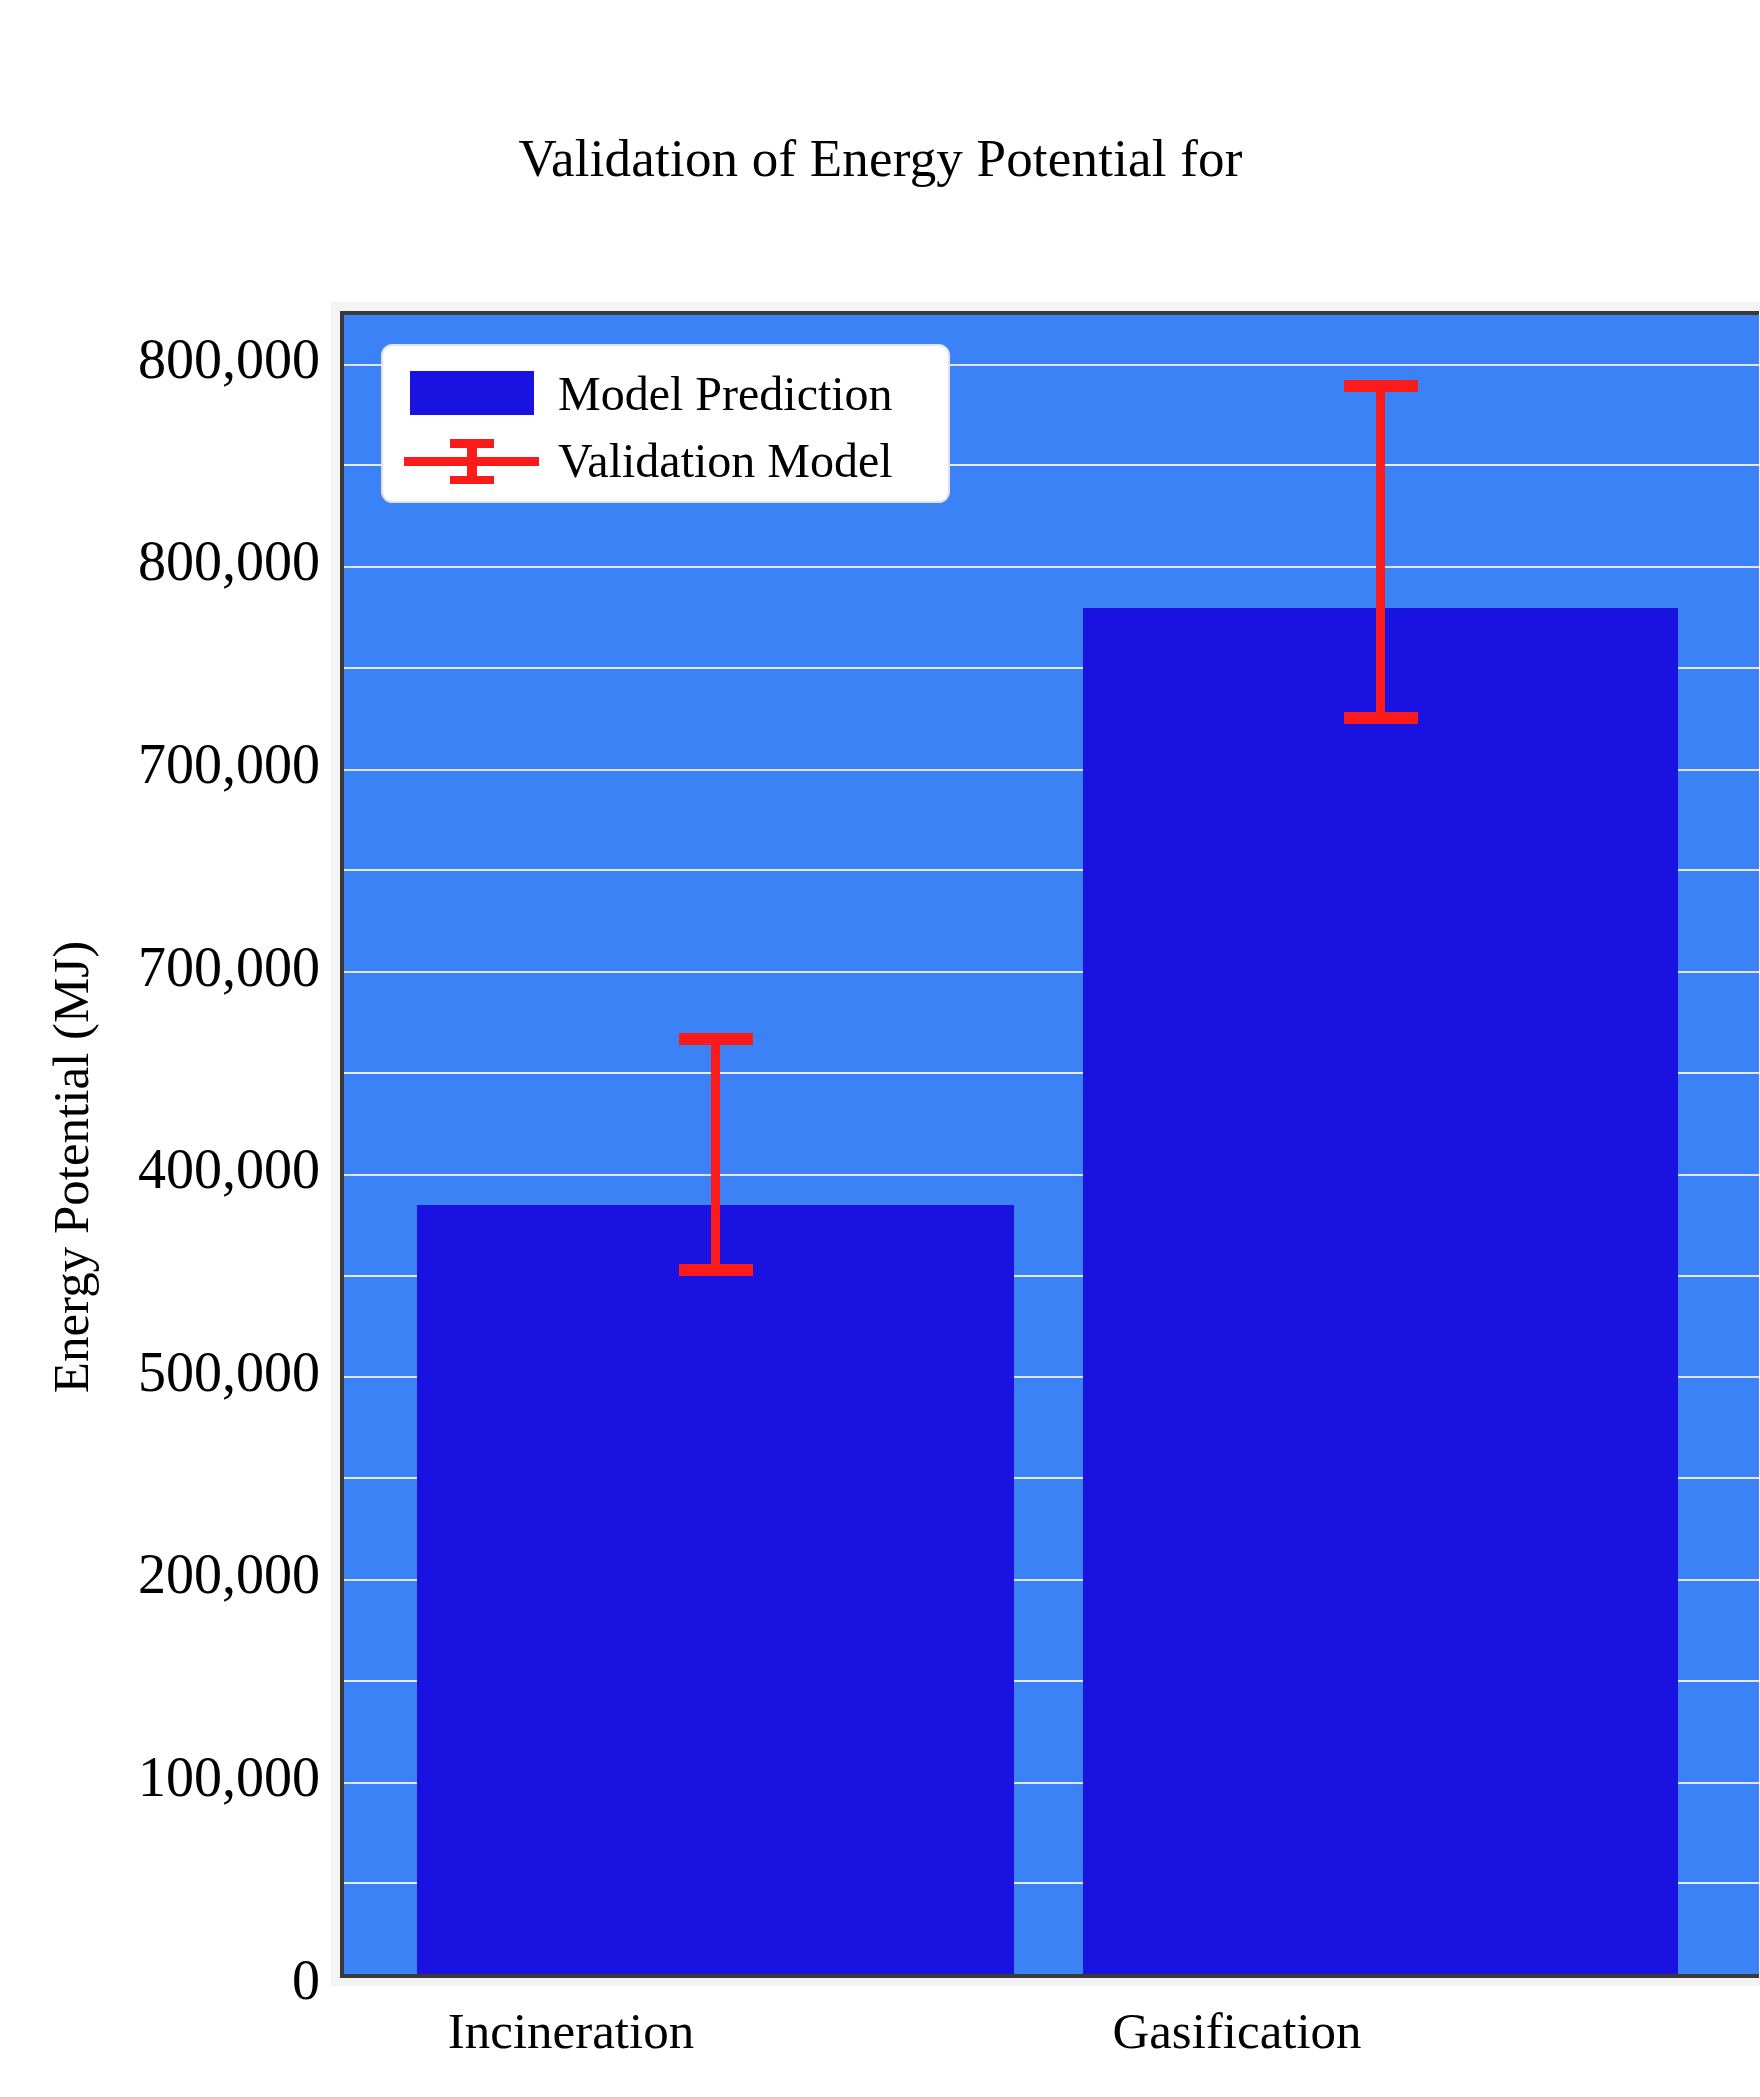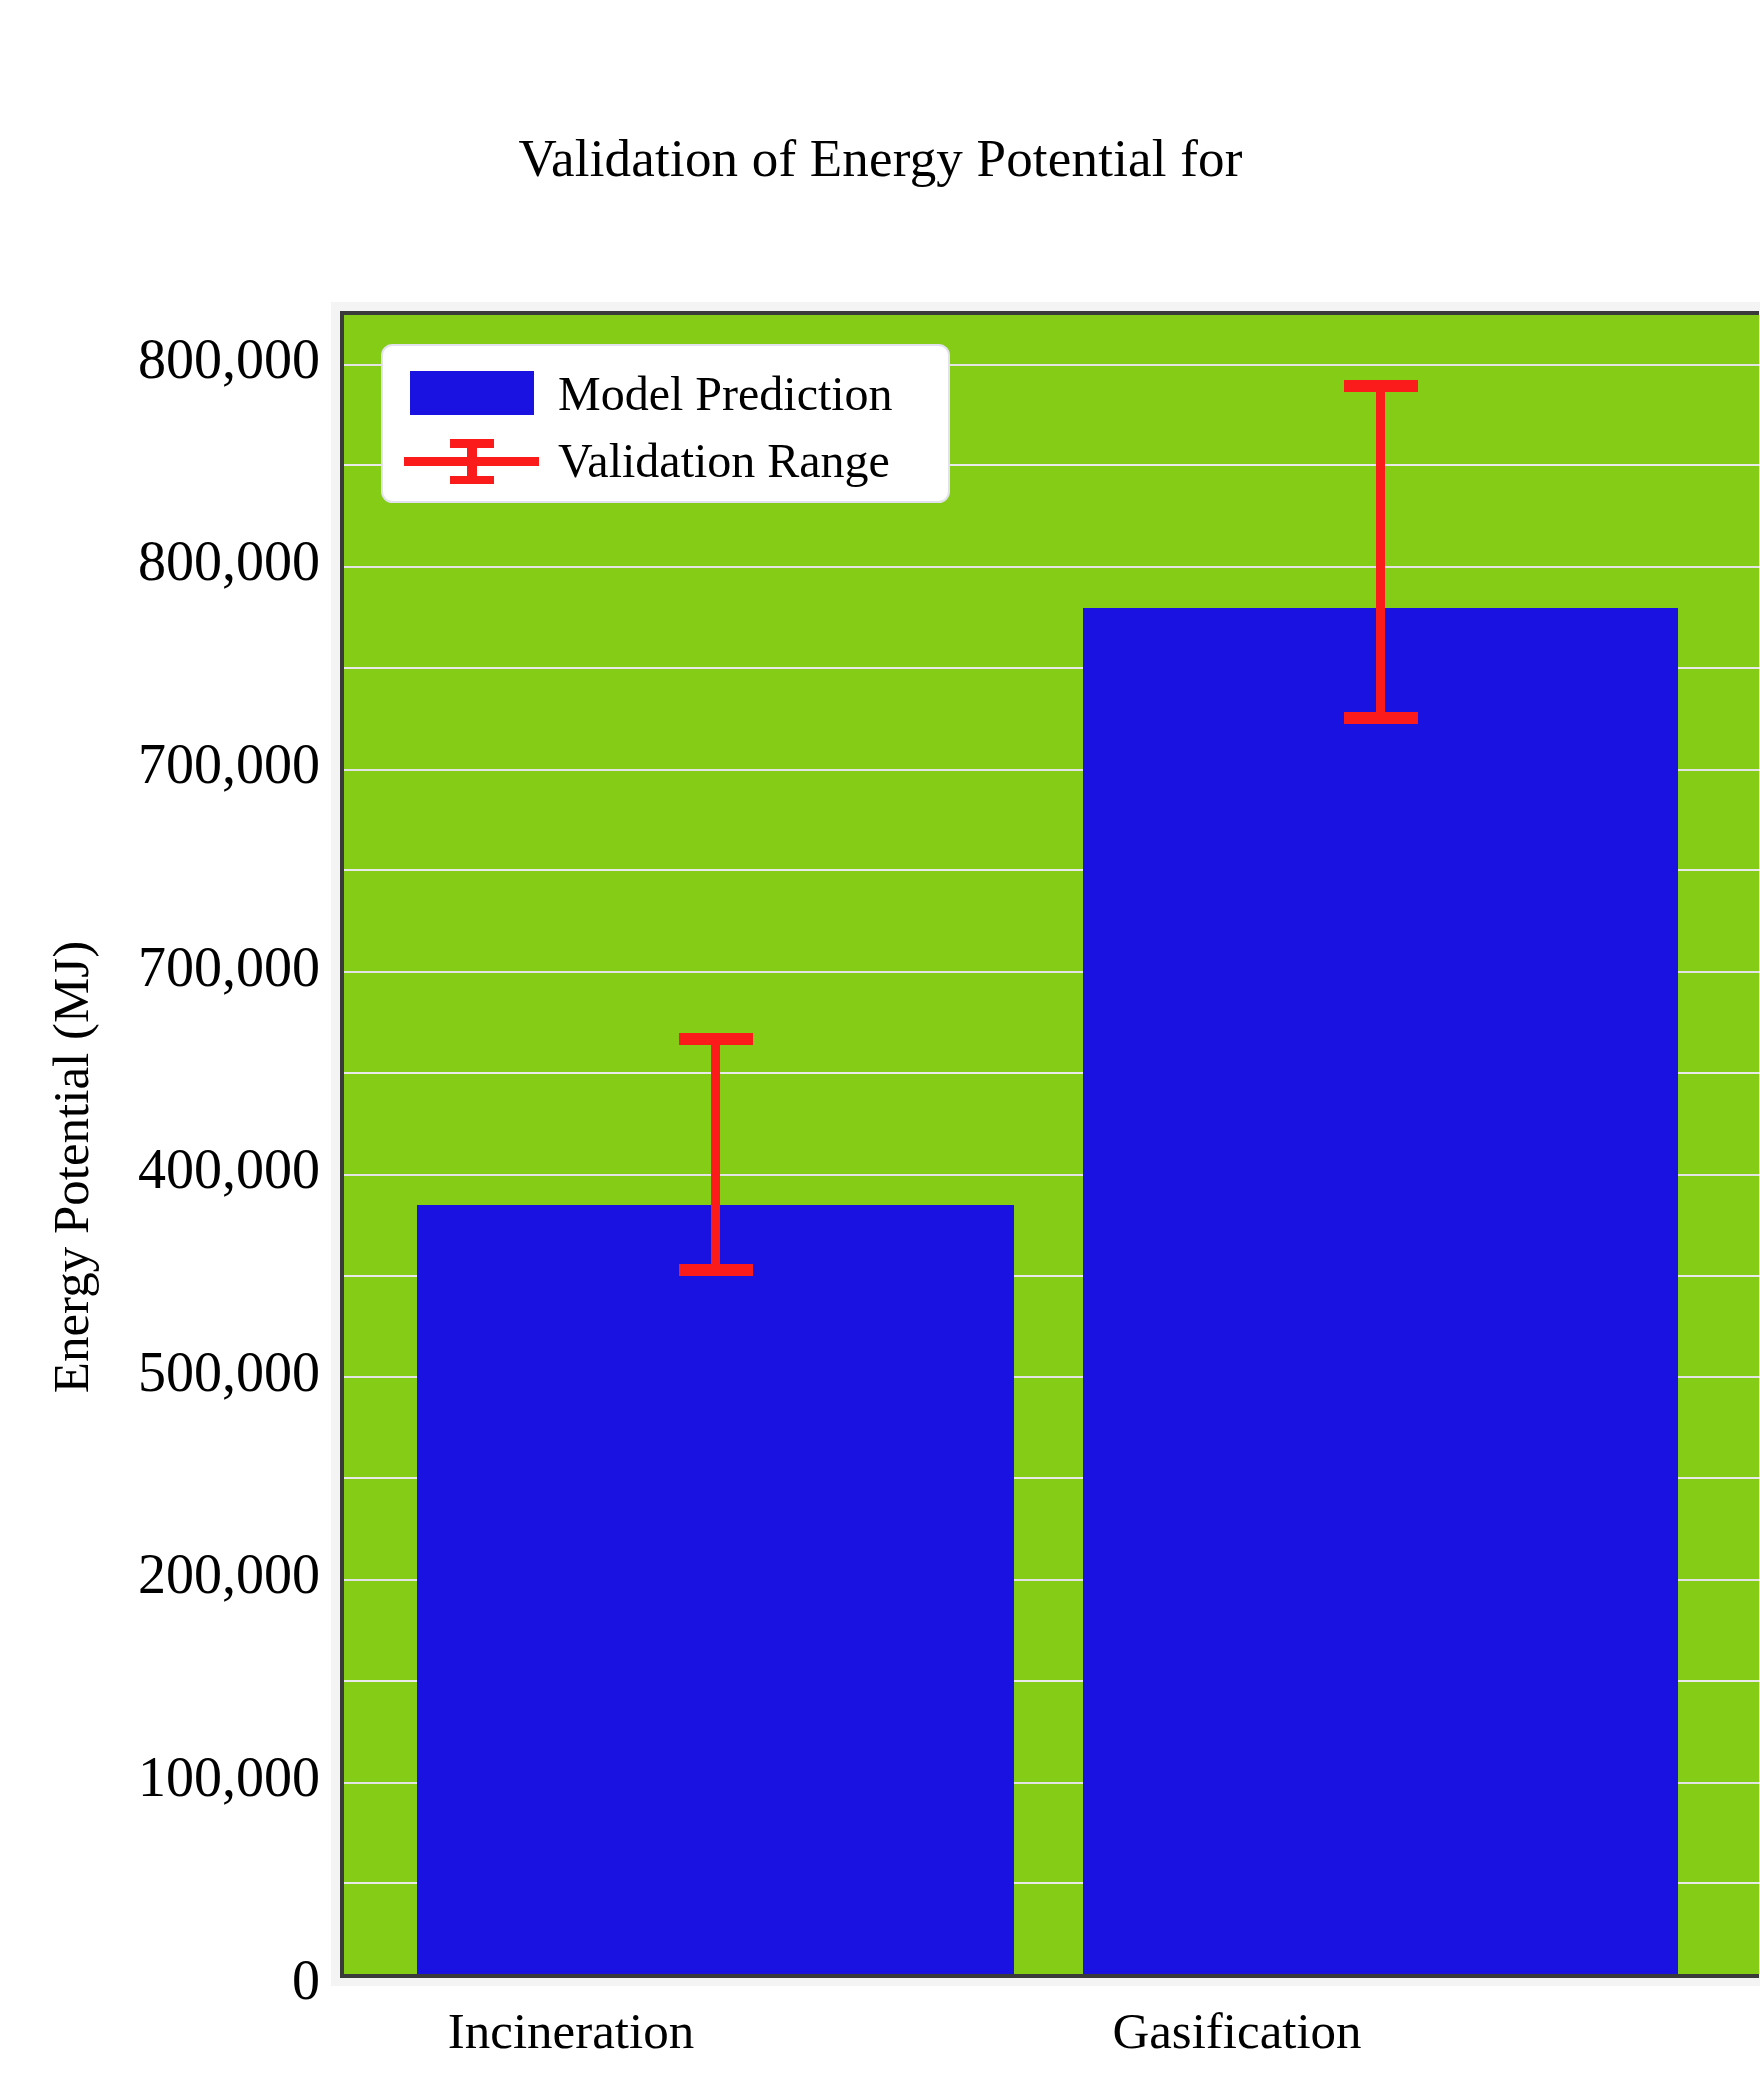--- a/index.html
+++ b/index.html
@@ -53,21 +53,21 @@
     white-space: nowrap;
   }
 
   
   #plot-area {
     position: absolute;
     left: 340px;
     top: 311px;
     width: 1419px;
     height: 1667px;
-    background: #84cc16;
+    background: #3b82f6;
     border-top: 4.8px solid #3a3a3a;
     border-left: 4.8px solid #3a3a3a;
     border-bottom: 4.8px solid #3a3a3a;
     border-right: 0;
     box-sizing: border-box;
   }
   
   #panel-shade {
     position: absolute;
     left: 331px;
@@ -284,21 +284,21 @@
         </div>
         <div class="legend-label">Model Prediction</div>
       </div>
       <div class="legend-row r1">
         <div class="swatch-wrap">
           <div class="swatch-err-line"></div>
           <div class="swatch-err-stem"></div>
           <div class="swatch-err-cap top"></div>
           <div class="swatch-err-cap bot"></div>
         </div>
-        <div class="legend-label">Validation Range</div>
+        <div class="legend-label">Validation Model</div>
       </div>
     </div>
 
   </div>
 
   <div class="xtick" style="left:980px; width:514px;">Gasification</div>
   <div class="xtick" style="left:314px; width:514px;">Incineration</div>
 
 </div>
 

